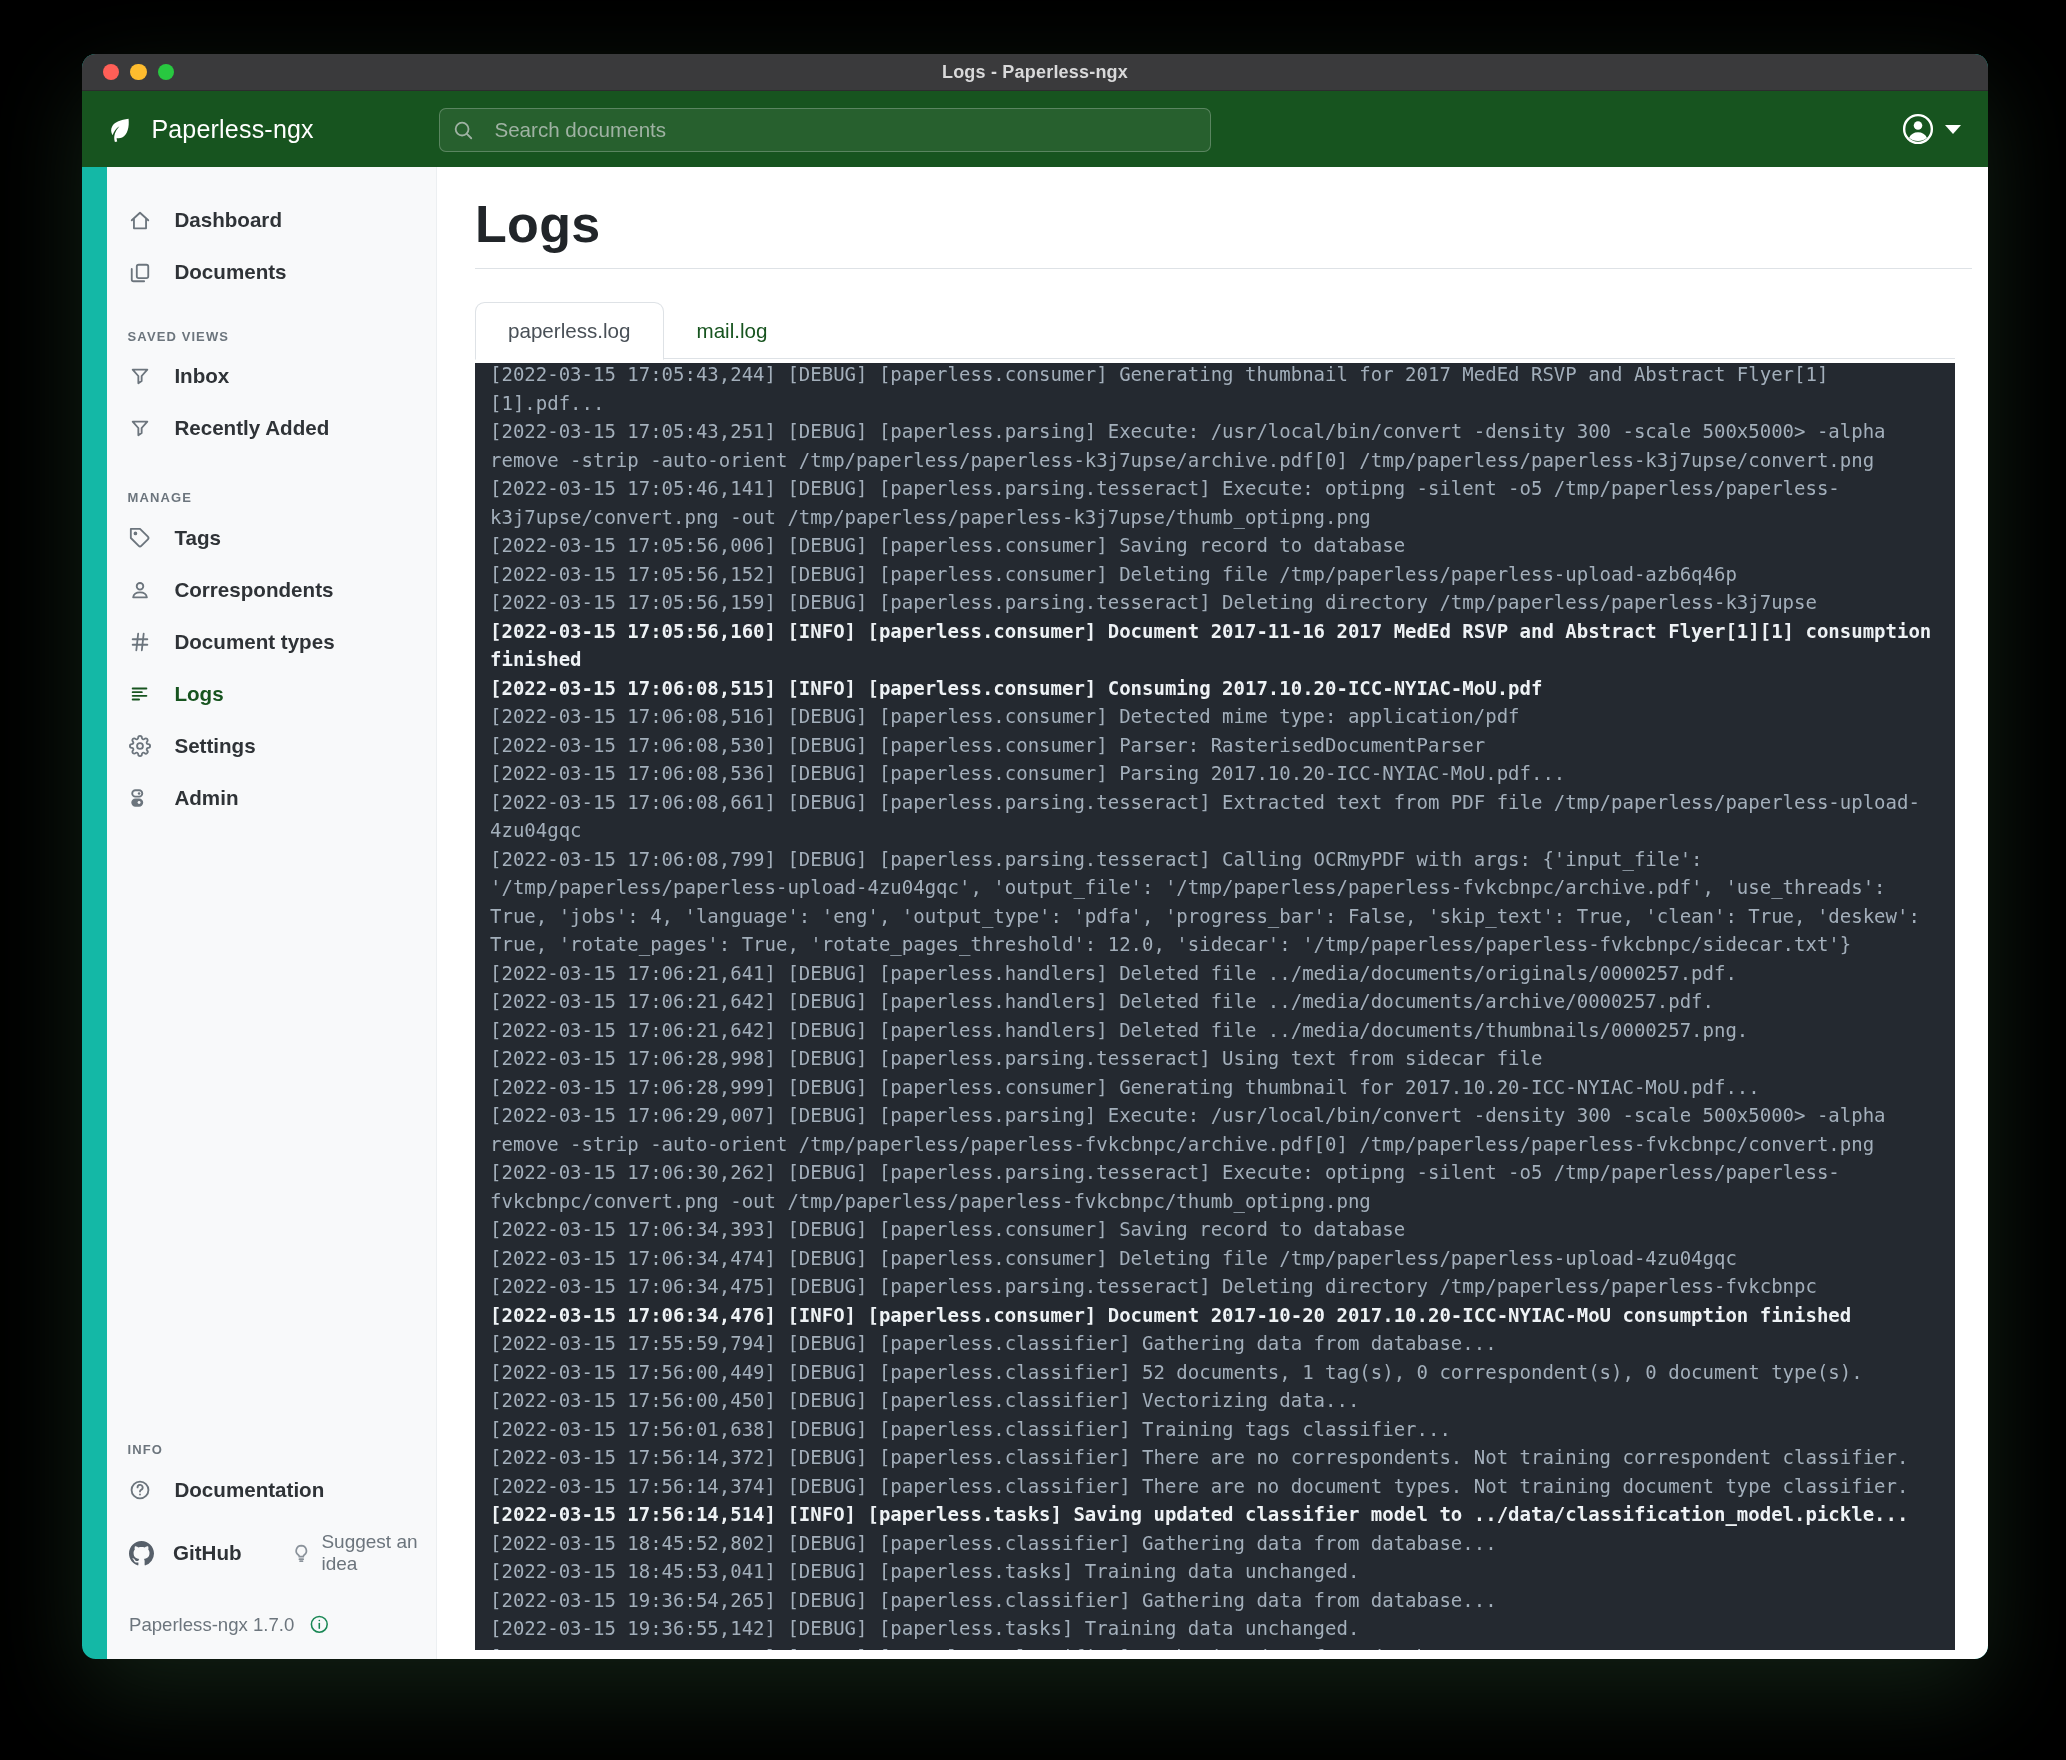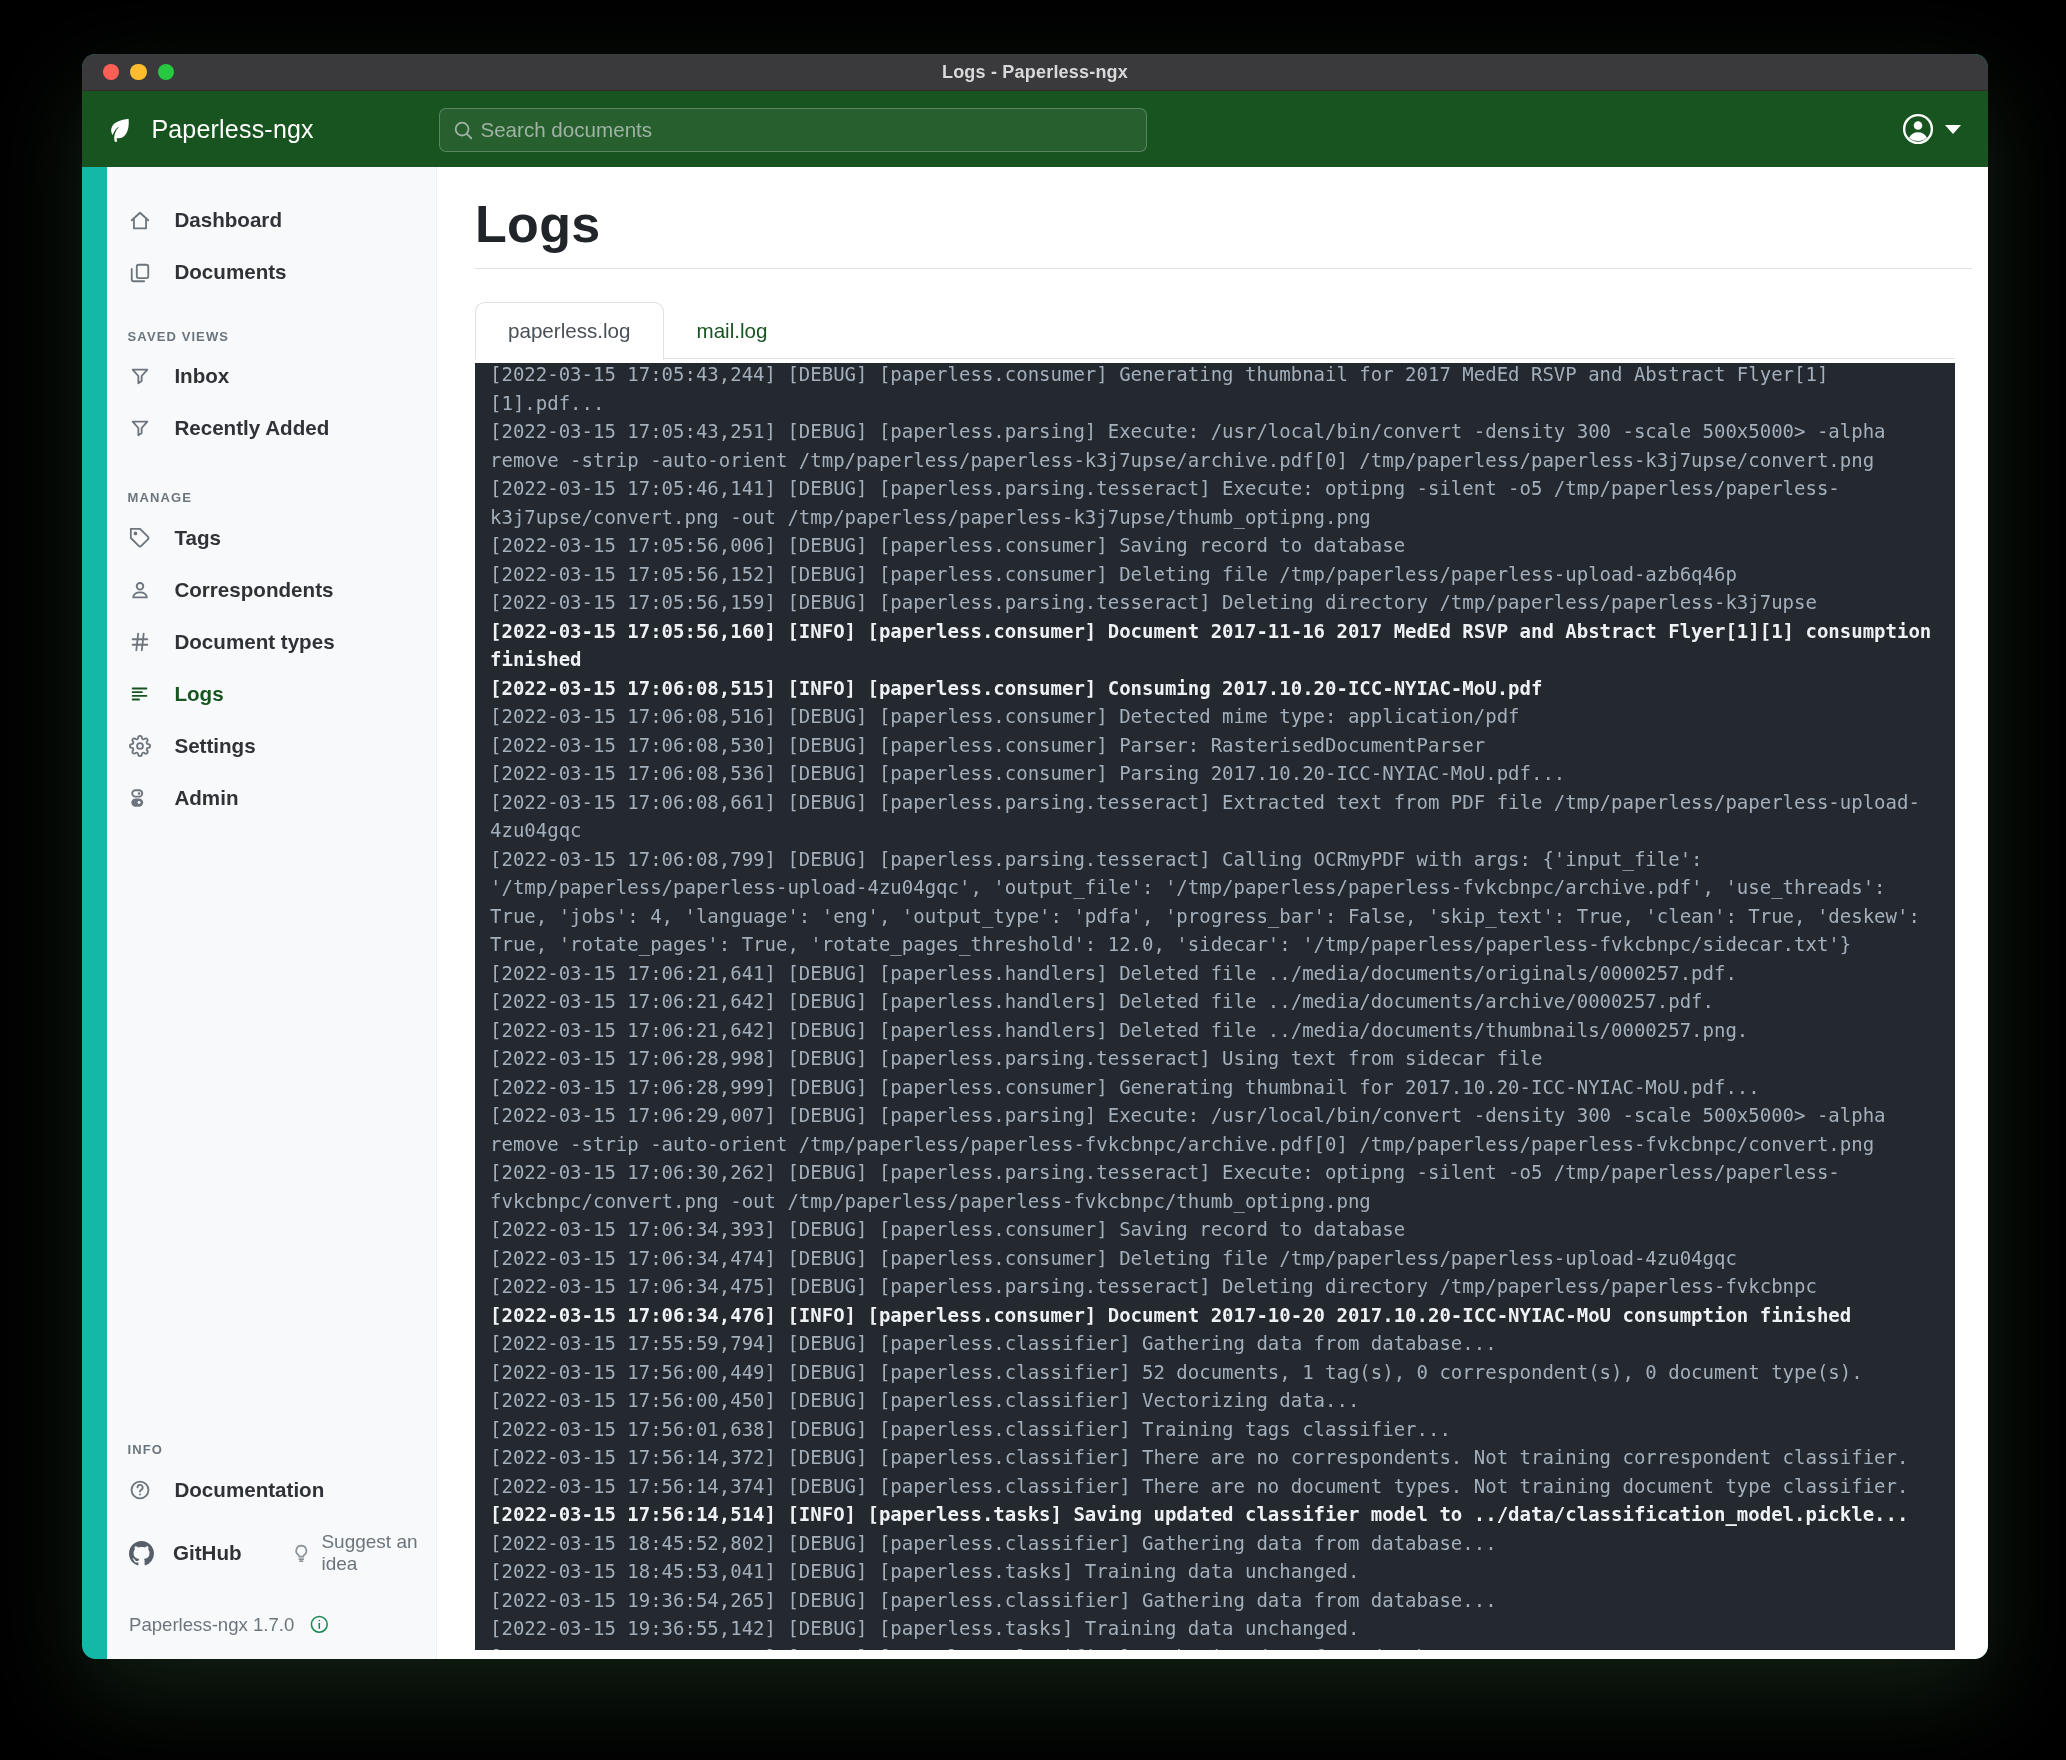--- a/index.html
+++ b/index.html
@@ -17,23 +17,23 @@
   .titlebar{height:37px;background:var(--titlebar-bg);display:flex;align-items:center;
     position:relative;flex:0 0 auto;border-bottom:0.7px solid #2c2c2e;}
   .traffic{display:flex;gap:11px;padding-left:20.6px;}
   .traffic span{width:16.5px;height:16.5px;border-radius:50%;display:block;}
   .titlebar-title{position:absolute;left:0;right:0;text-align:center;
     color:#d9d9da;font-size:18px;font-weight:700;letter-spacing:0.2px;}
   
   .appbar{height:76px;background:var(--brand-green);position:relative;flex:0 0 auto;}
   .brand{position:absolute;left:23.4px;top:0;height:76px;display:flex;align-items:center;gap:17px;color:#fff;}
   .brand-name{font-size:25px;font-weight:500;letter-spacing:0.2px;}
-  .searchbox{position:absolute;left:357px;top:16.5px;width:708px;height:44px;
+  .searchbox{position:absolute;left:357px;top:16.5px;width:772px;height:44px;
     background:rgba(255,255,255,.07);border:1.4px solid rgba(255,255,255,.24);
-    border-radius:6.9px;display:flex;align-items:center;padding:0 12.4px;gap:6px;}
+    border-radius:6.9px;display:flex;align-items:center;padding:0 12.4px;gap:20px;}
   .searchbox input{flex:1;background:transparent;border:none;outline:none;
     color:#e7efe9;font-size:20.6px;font-family:inherit;}
   .searchbox input::placeholder{color:#9fb2a3;}
   .userchip{position:absolute;right:27.5px;top:0;height:76px;display:flex;align-items:center;gap:11px;cursor:pointer;}
   .caret-down{width:0;height:0;border-left:8.2px solid transparent;border-right:8.2px solid transparent;
     border-top:9.6px solid #fff;}
   
   .content{flex:1;display:flex;min-height:0;}
   .sidebar{width:330px;flex:0 0 auto;background:var(--sidebar-bg);
     border-right:1.4px solid #eceff1;display:flex;flex-direction:column;

